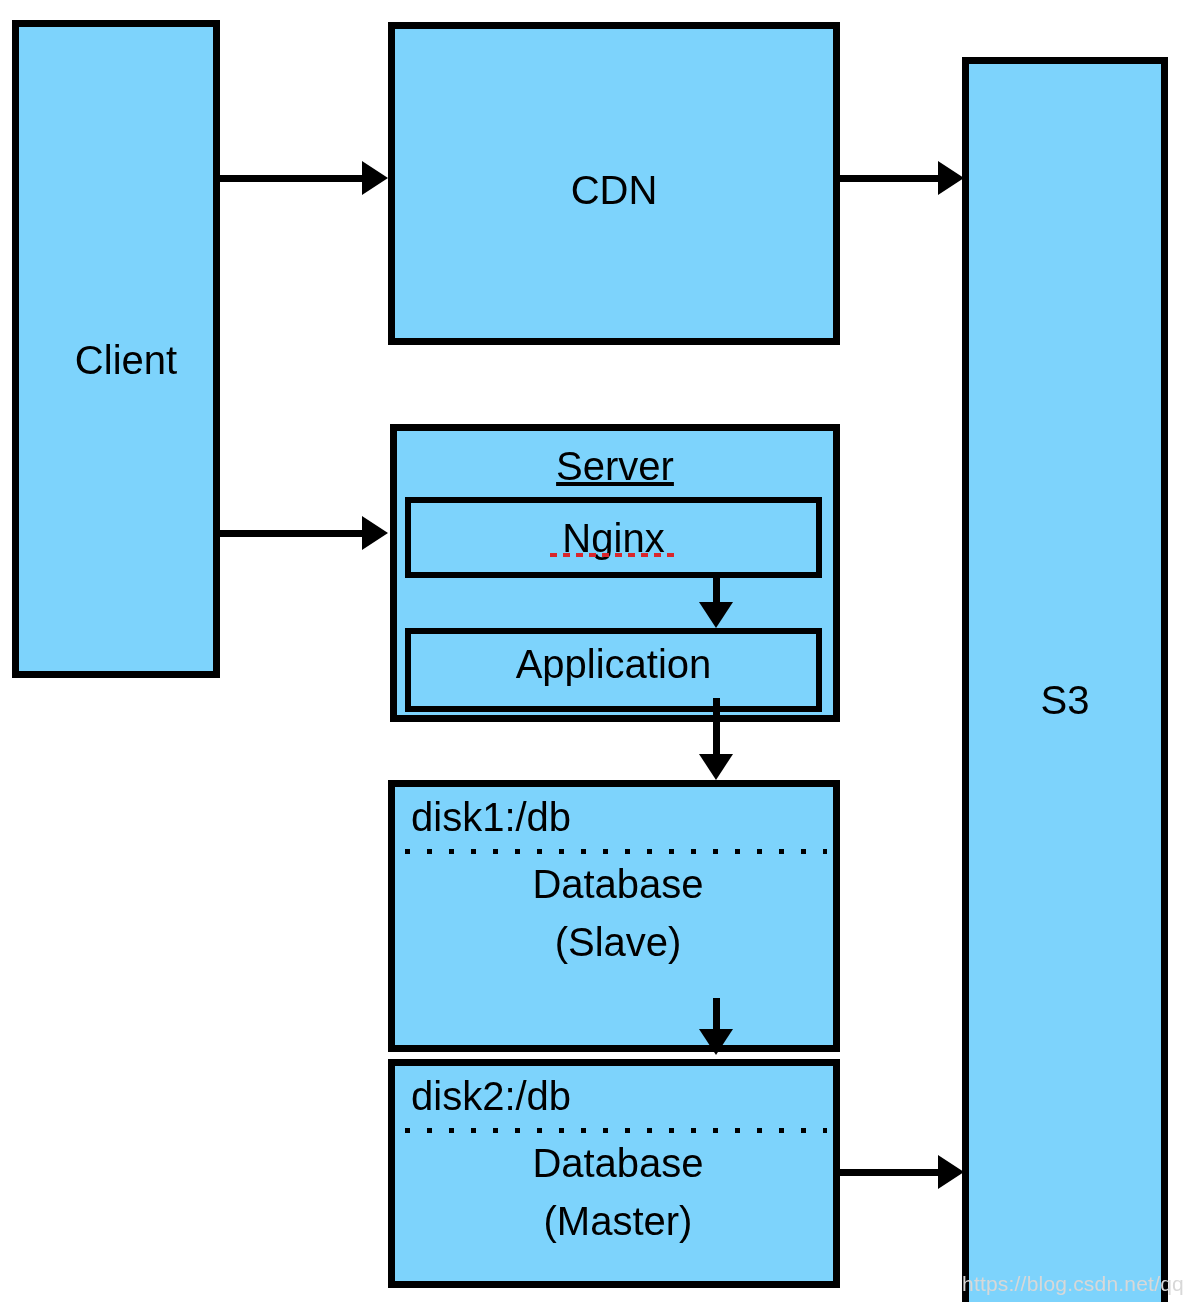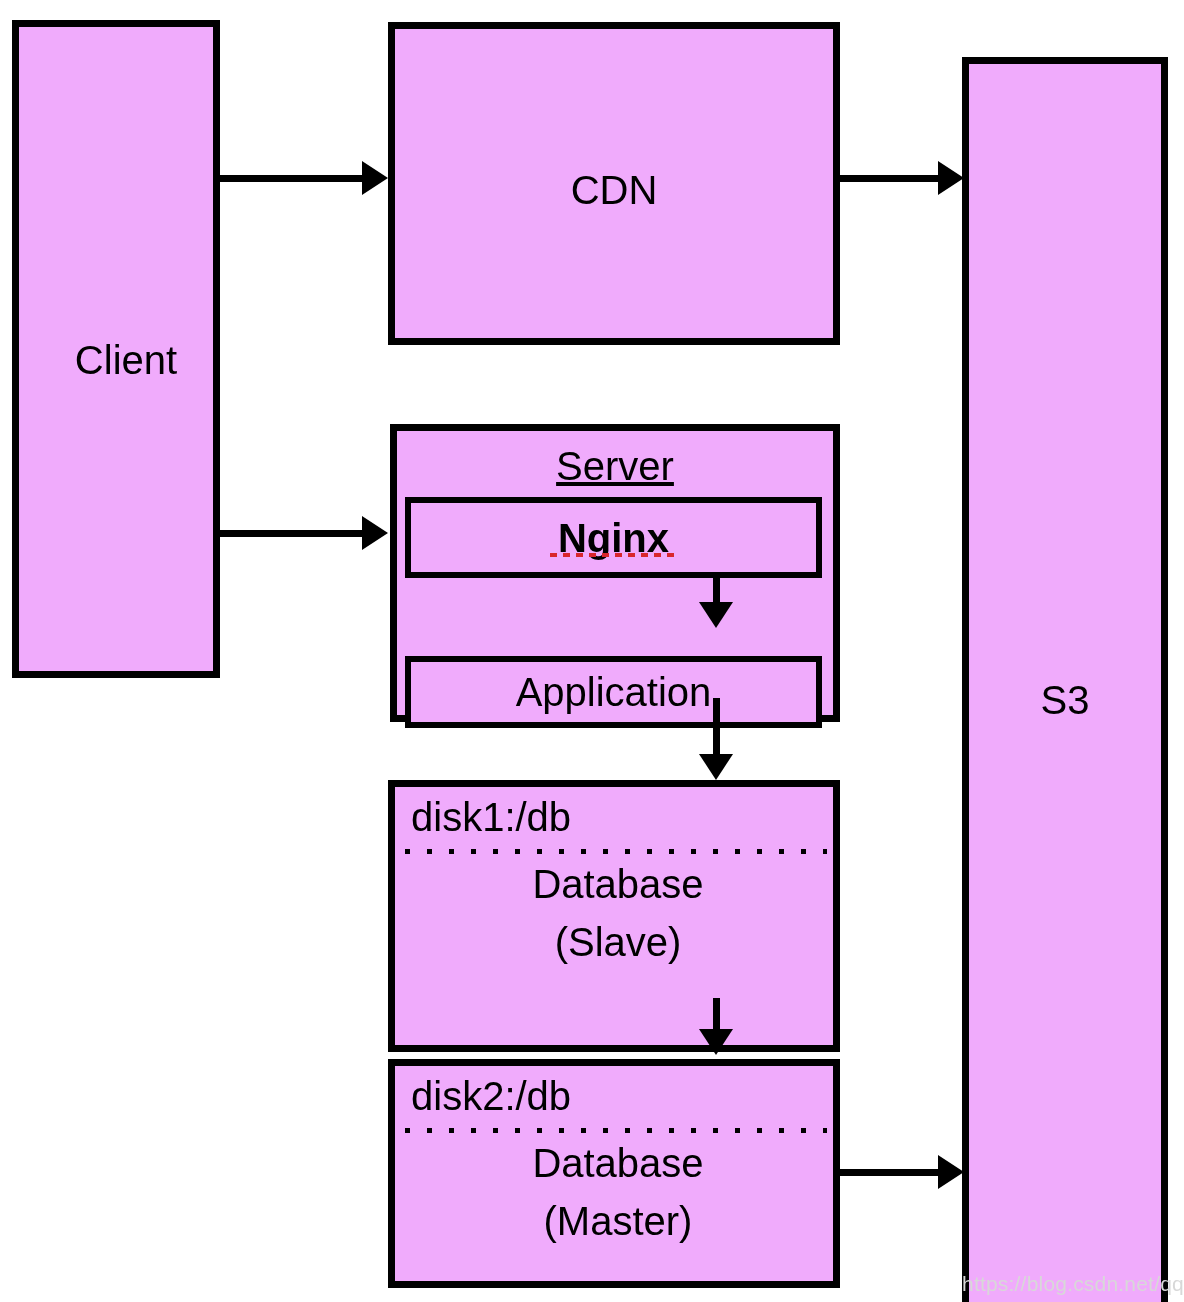--- a/index.html
+++ b/index.html
@@ -13,21 +13,21 @@
   }
   #diagram {
     position: relative;
     width: 1184px;
     height: 1302px;
     background: #ffffff;
     overflow: hidden;
   }
   .node {
     position: absolute;
-    background: #f0abfc;
+    background: #7dd3fc;
     border: 7px solid #000000;
     box-sizing: border-box;
   }
   .node-label {
     position: absolute;
     left: 0;
     right: 0;
     text-align: center;
     color: #000000;
     font-size: 40px;
@@ -81,43 +81,41 @@
   
   #nginx-node {
     left: 405px;
     top: 497px;
     width: 417px;
     height: 81px;
     border-width: 6px;
   }
   #nginx-node .node-label {
     top: 13px;
-    font-weight: bold;
   }
   .spell-underline {
     position: absolute;
     left: 50%;
     transform: translateX(-50%);
     top: 50px;
     width: 128px;
     height: 4px;
     background-image: repeating-linear-gradient(
       to right,
       #d9262c 0px, #d9262c 7px,
       rgba(255,255,255,0) 7px, rgba(255,255,255,0) 13px
     );
   }
   
   #application-node {
     left: 405px;
     top: 628px;
     width: 417px;
-    height: 72px;
+    height: 84px;
     border-width: 6px;
-    margin-top: 28px;
   }
   #application-node .node-label {
     top: 8px;
   }
   
   #db-master-node {
     left: 388px;
     top: 780px;
     width: 452px;
     height: 272px;

